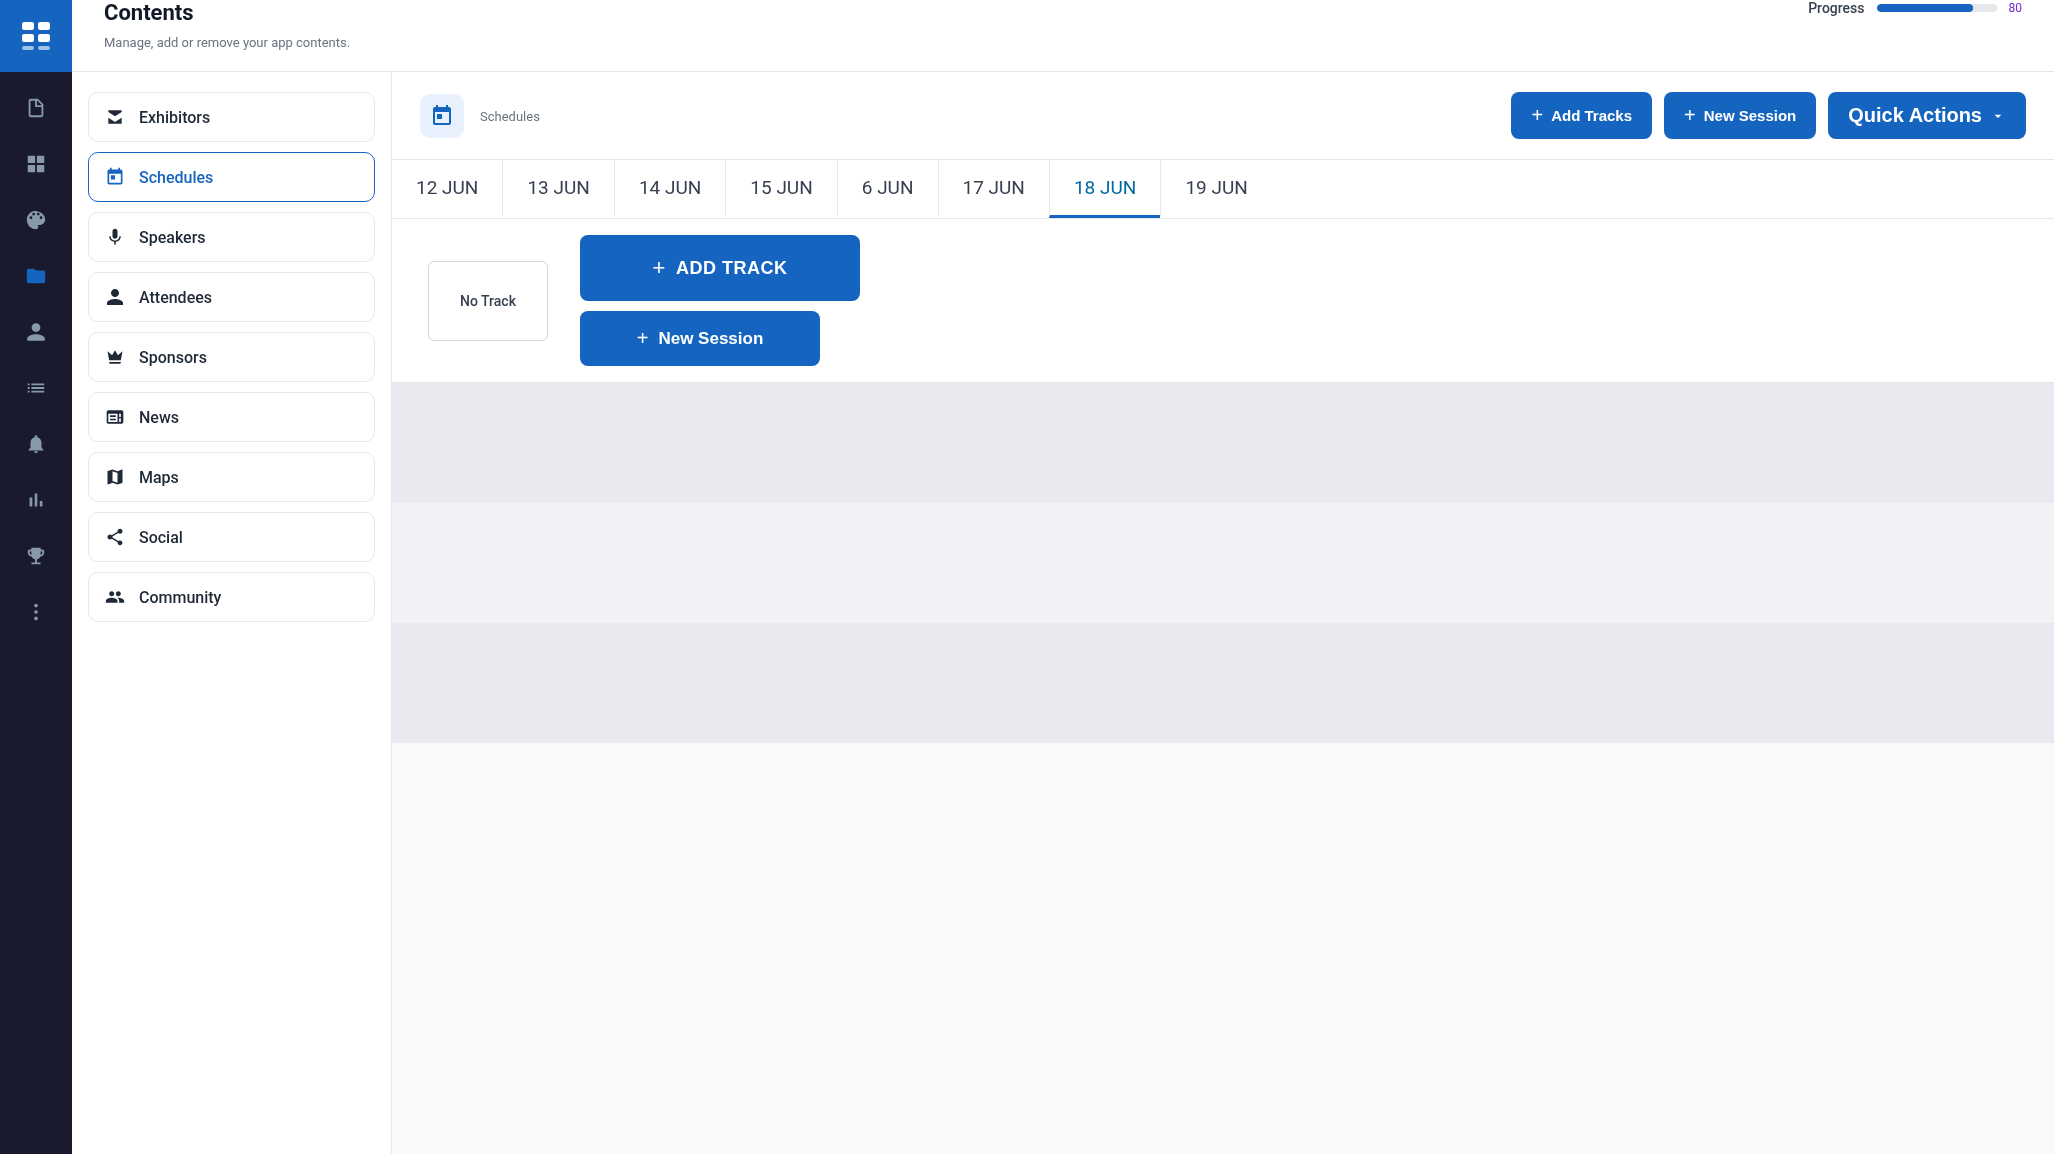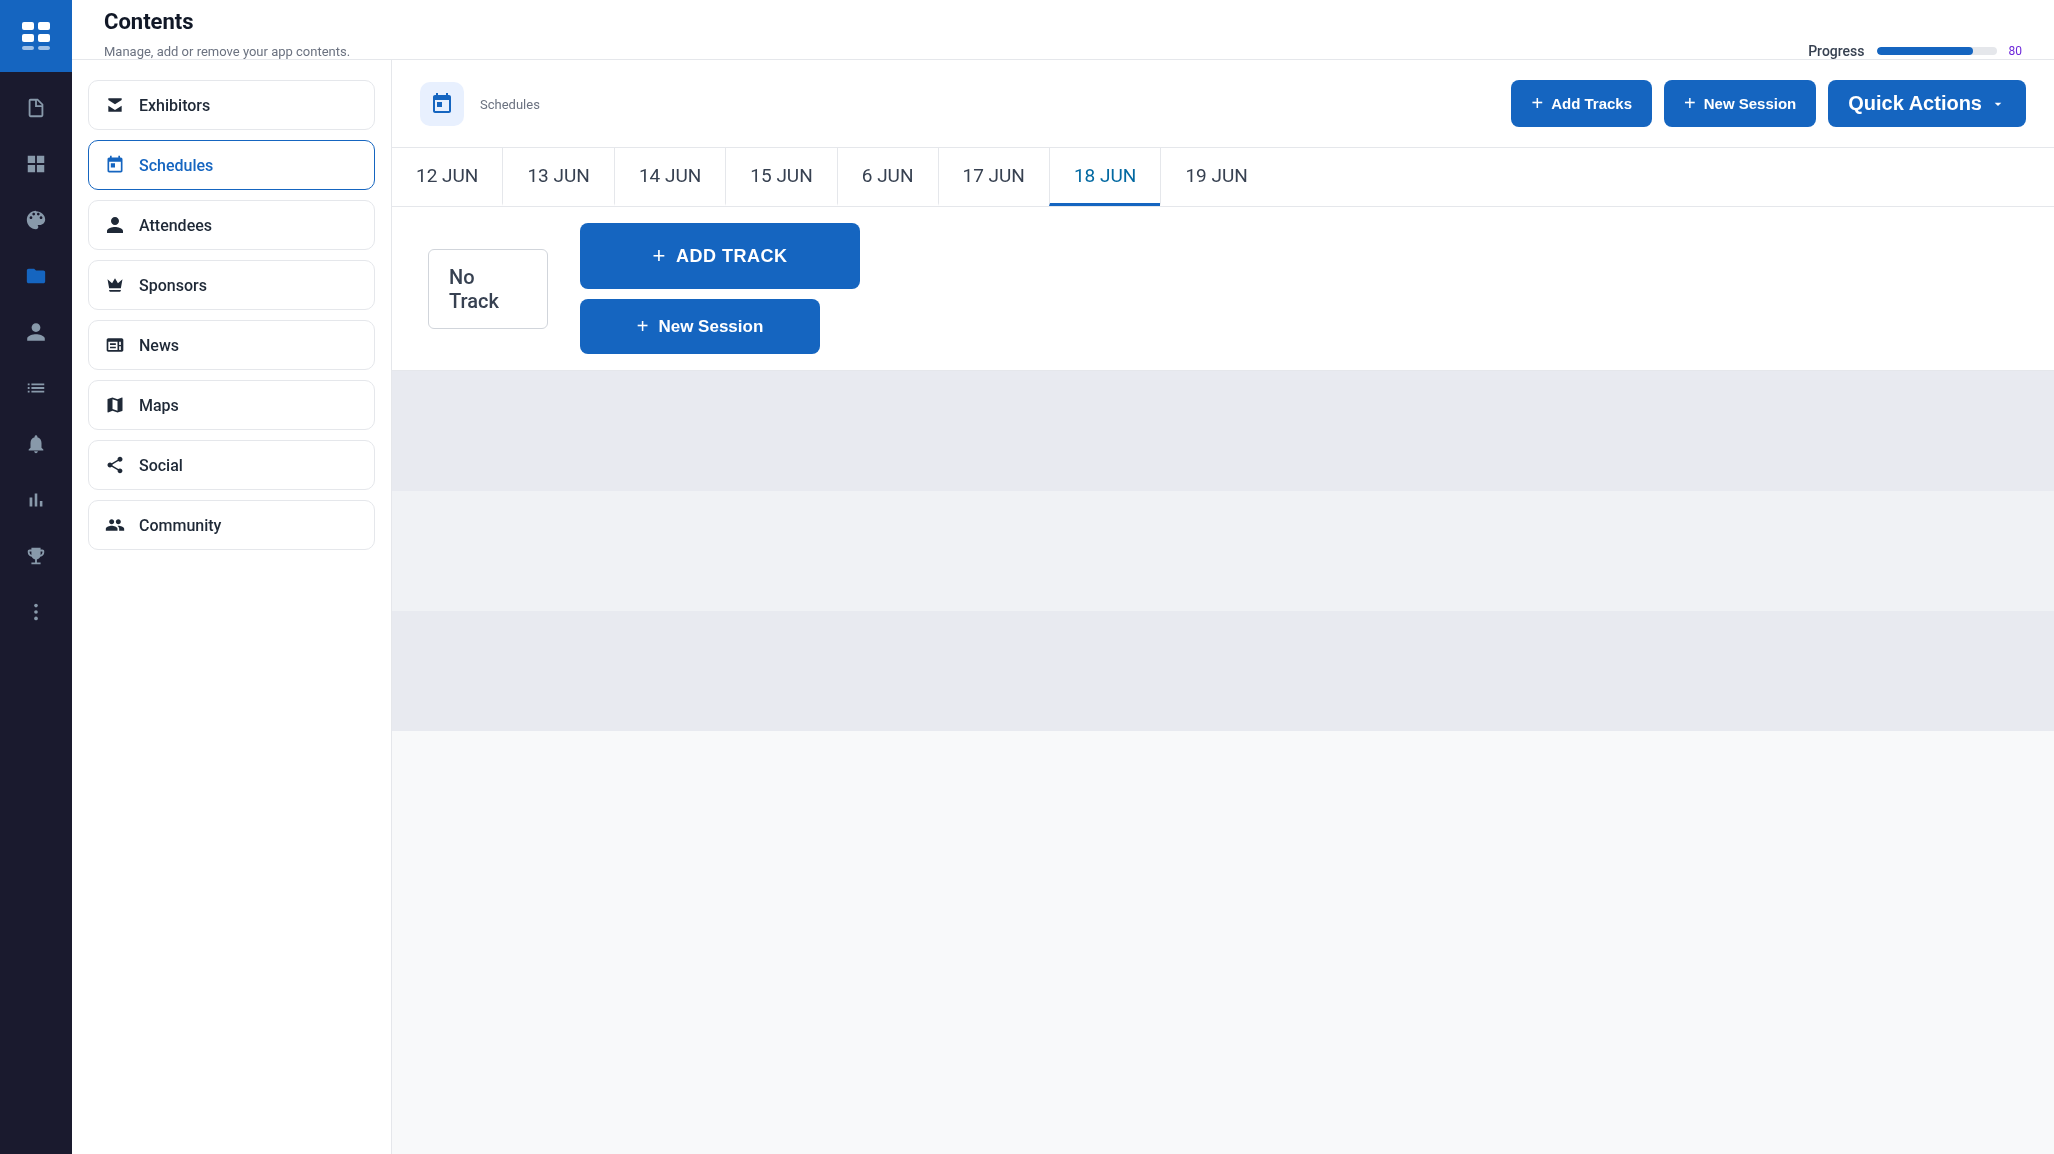--- a/index.html
+++ b/index.html
@@ -43,23 +43,23 @@
     .main-container {
       flex: 1;
       display: flex;
       flex-direction: column;
       overflow: hidden;
     }
 
     
     .top-header {
       background: #fff;
-      height: 60px;
-      display: flex;
-      align-items: flex-end;
+      height: 72px;
+      display: flex;
+      align-items: flex-start;
       padding: 0 32px;
       border-bottom: 1px solid #e5e7eb;
       flex-shrink: 0;
     }
     .header-title { font-size: 22px; font-weight: 700; color: #111827; }
     .header-subtitle { font-size: 13px; color: #6b7280; margin-top: 10px; }
     .header-spacer { flex: 1; }
     .progress-section { display: flex; align-items: center; gap: 12px; }
     .progress-label { font-size: 14px; color: #374151; font-weight: 500; }
     .progress-bar-bg { width: 120px; height: 8px; background: #e5e7eb; border-radius: 4px; overflow: hidden; }
@@ -216,21 +216,21 @@
       border-bottom: 1px solid #e5e7eb;
     }
     .no-track-cell {
       width: 120px;
       min-width: 120px;
       padding: 28px 20px;
       border-right: 1px solid #e5e7eb;
       display: flex;
       align-items: center;
       justify-content: center;
-      font-size: 20px;
+      font-size: 14px;
       font-weight: 500;
       color: #374151;
       border: 1.5px solid #d1d5db;
       border-radius: 6px;
       margin: 16px;
       height: 80px;
     }
     .add-track-btn {
       display: flex;
       align-items: center;
@@ -369,20 +369,26 @@
         <span>Exhibitors</span>
       </div>
 
       <div class="sidebar-item active">
         <svg viewBox="0 0 24 24" fill="#1565c0">
             <path d="M19 3h-1V1h-2v2H8V1H6v2H5c-1.1 0-2 .9-2 2v14c0 1.1.9 2 2 2h14c1.1 0 2-.9 2-2V5c0-1.1-.9-2-2-2zm0 16H5V8h14v11zM7 10h5v5H7z"></path>
           </svg>
         <span style="color:#1565c0">Schedules</span>
       </div>
 
+      <div class="sidebar-item">
+        <svg viewBox="0 0 24 24" fill="currentColor">
+            <path d="M12 14c1.66 0 3-1.34 3-3V5c0-1.66-1.34-3-3-3S9 3.34 9 5v6c0 1.66 1.34 3 3 3zm5.3-3c0 3-2.54 5.1-5.3 5.1S6.7 14 6.7 11H5c0 3.41 2.72 6.23 6 6.72V21h2v-3.28c3.28-.48 6-3.3 6-6.72h-1.7z"></path>
+          </svg>
+        <span>Speakers</span>
+      </div>
 
       <div class="sidebar-item">
         <svg viewBox="0 0 24 24" fill="currentColor">
             <path d="M12 12c2.7 0 4.8-2.1 4.8-4.8S14.7 2.4 12 2.4 7.2 4.5 7.2 7.2 9.3 12 12 12zm0 2.4c-3.2 0-9.6 1.6-9.6 4.8v2.4h19.2v-2.4c0-3.2-6.4-4.8-9.6-4.8z"></path>
           </svg>
         <span>Attendees</span>
       </div>
 
       <div class="sidebar-item">
         <svg viewBox="0 0 24 24" fill="currentColor">

